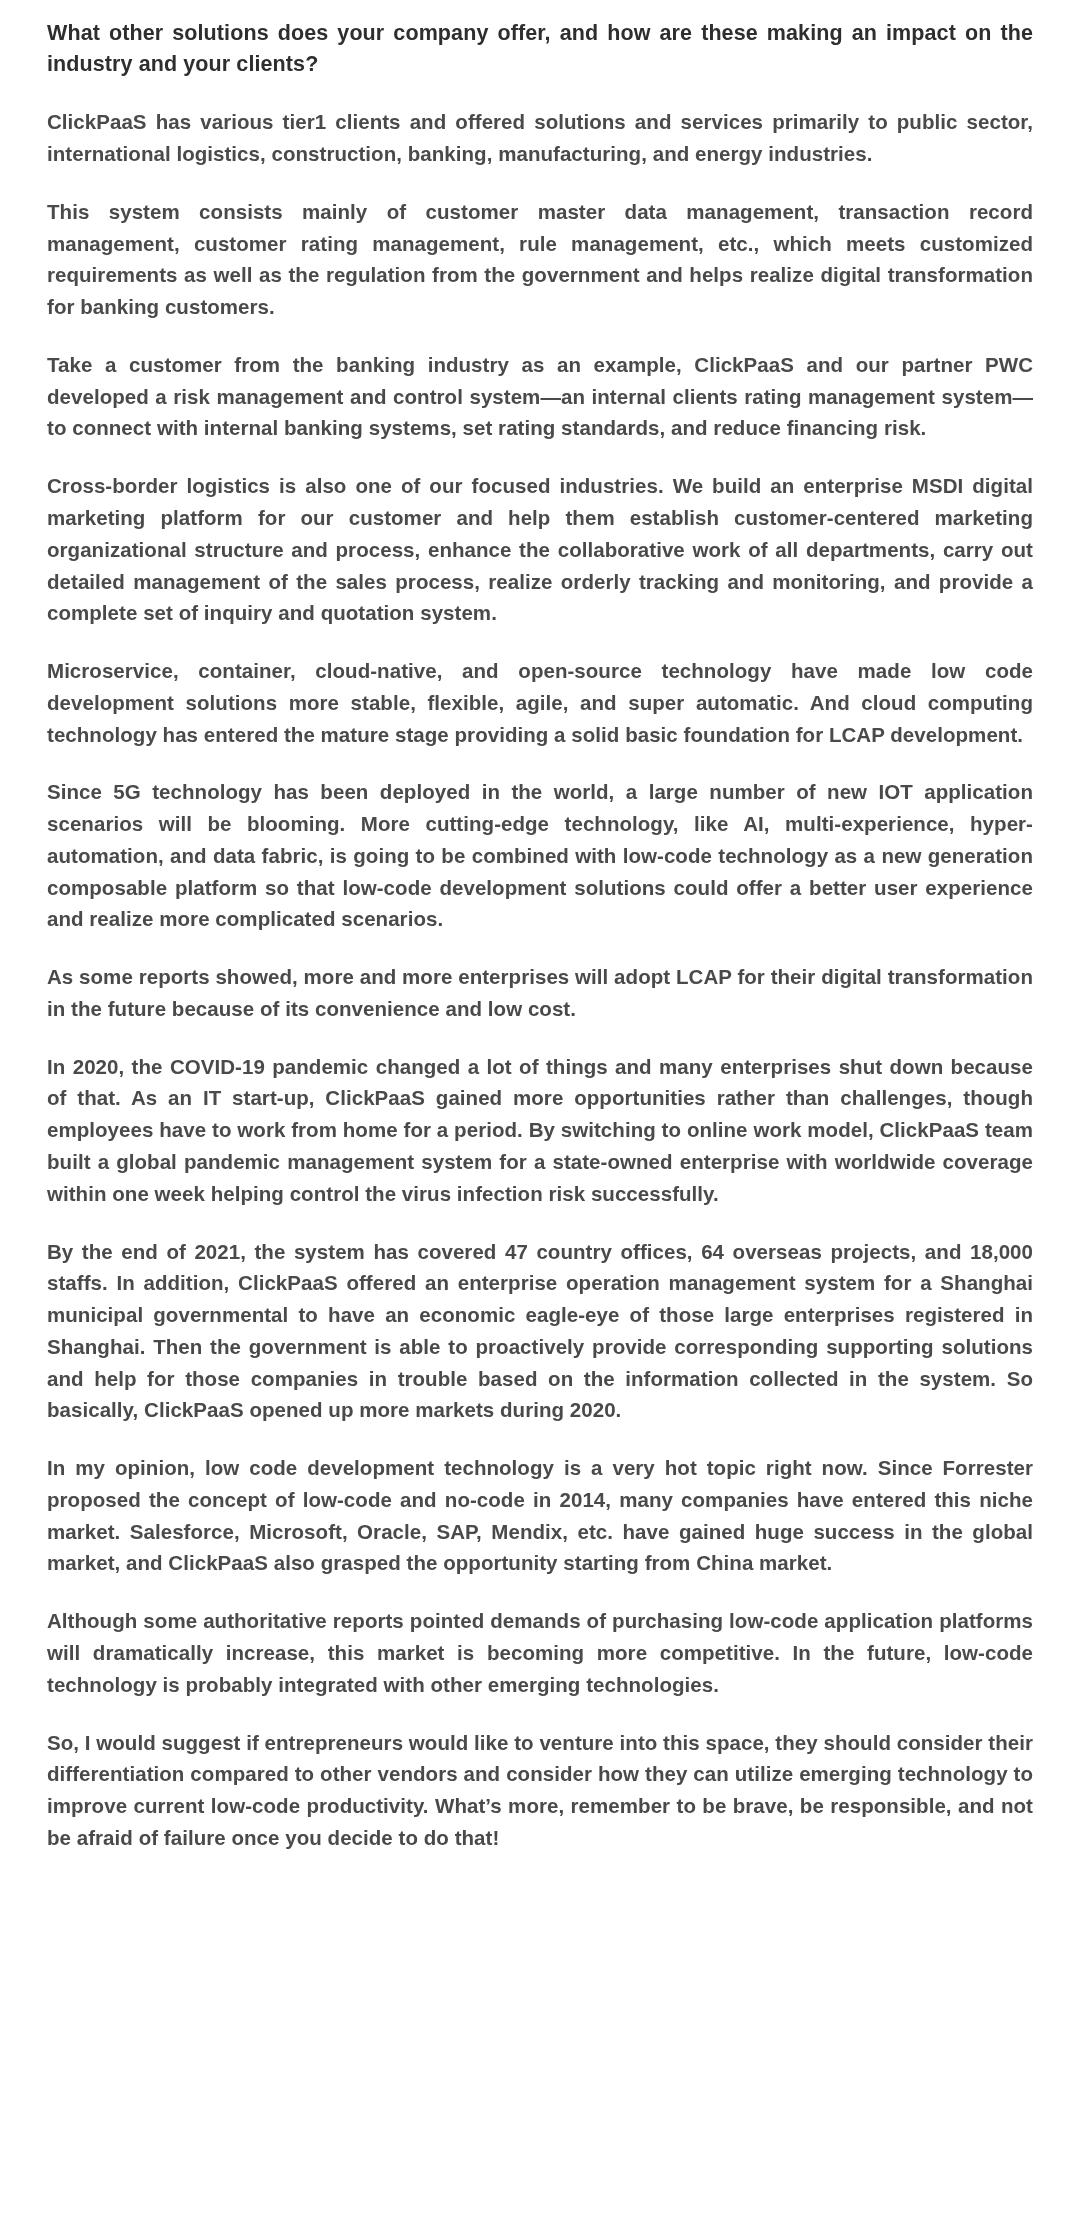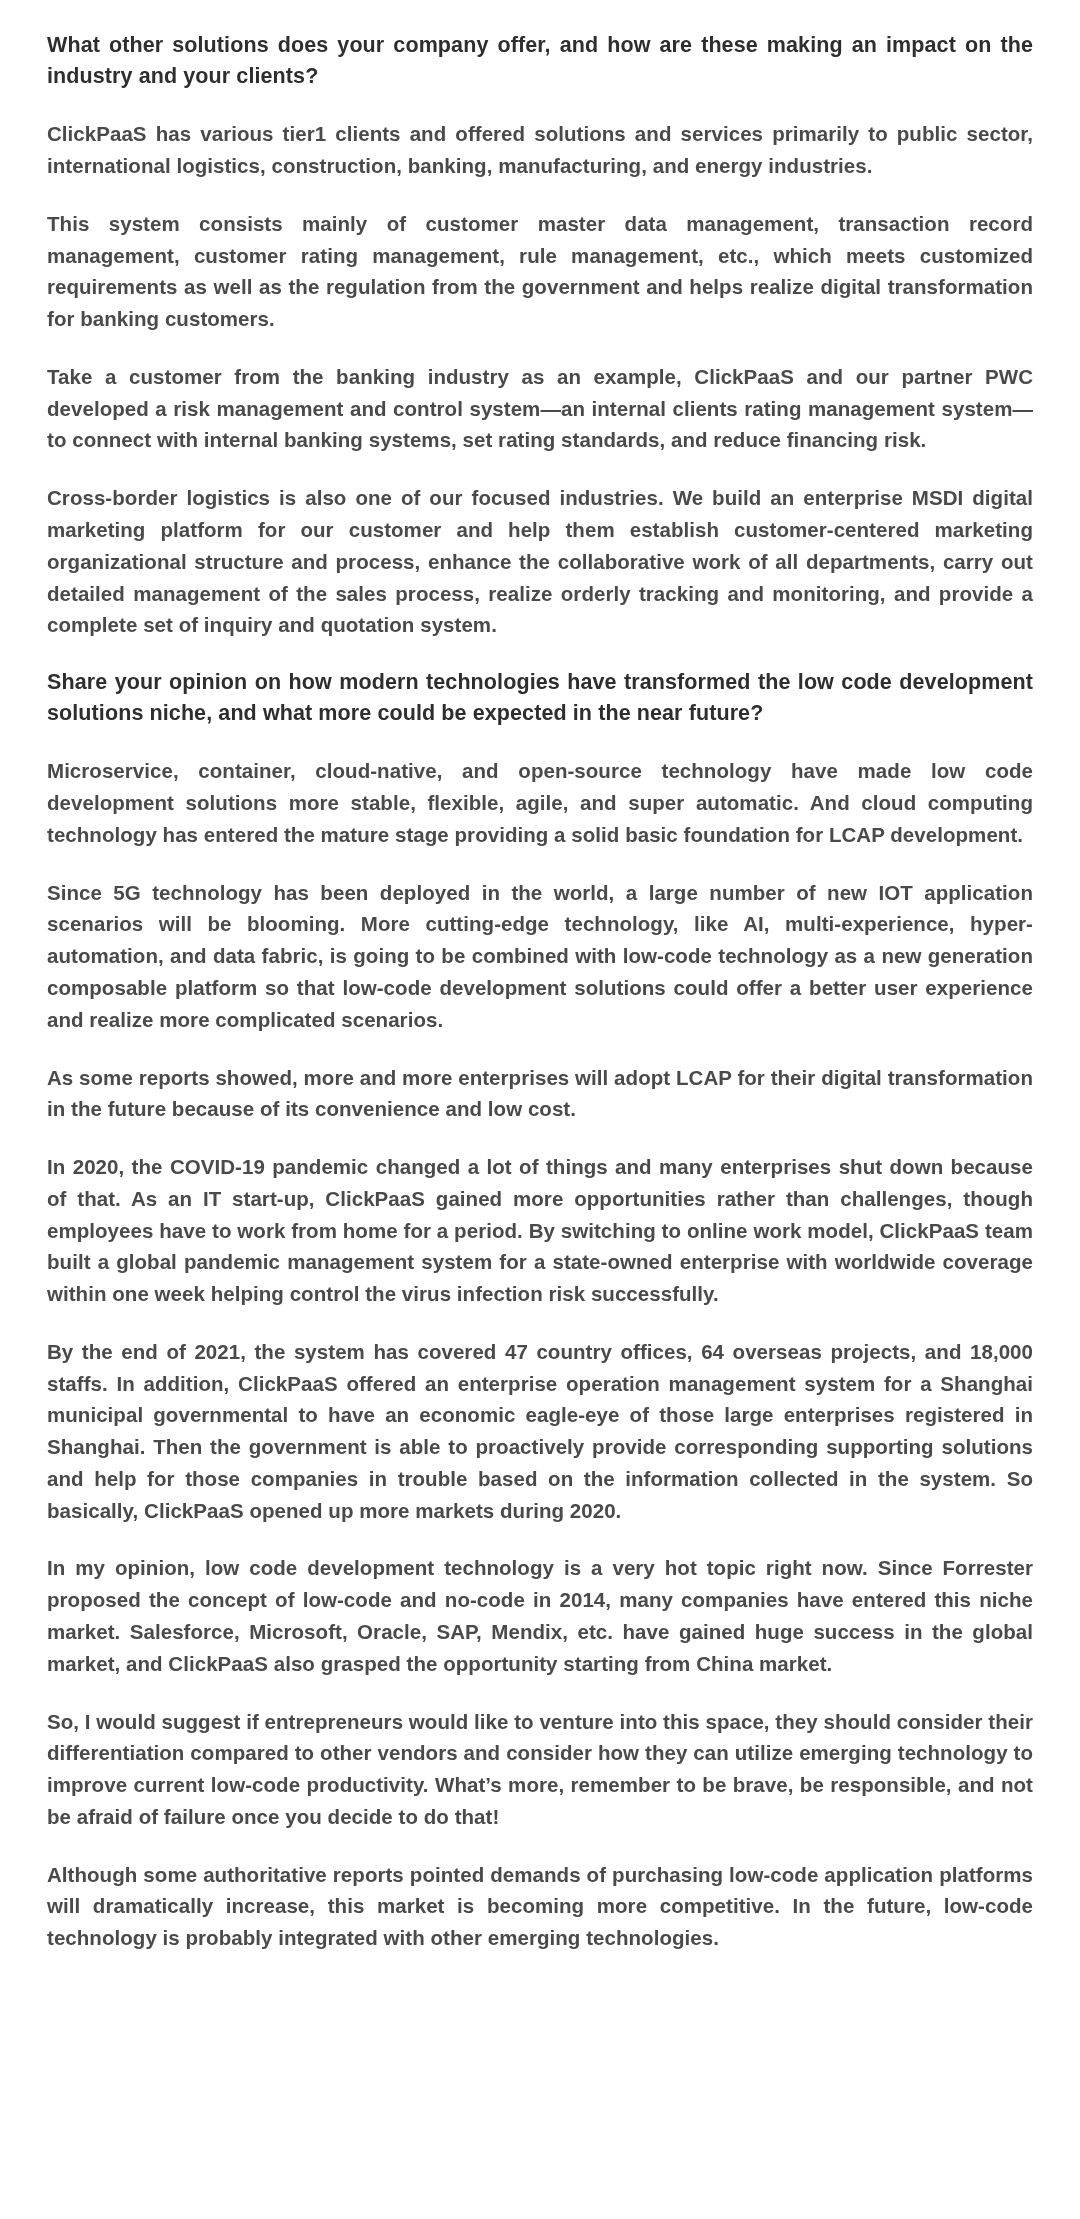--- a/index.html
+++ b/index.html
@@ -12,21 +12,21 @@
     min-height: 2219px;
     font-family: "Liberation Sans", sans-serif;
     color: #3c3c3c;
   }
   .page {
     width: 1080px;
     box-sizing: border-box;
     padding: 14px 47px 20px 47px;
   }
   .blk {
-    margin: 16px 0 26px 0;
+    margin: 4px 0 26px 0;
   }
   .blk:last-child {
     margin-bottom: 0;
   }
   .q {
     font-size: 21.5px;
     line-height: 1.45;
     font-weight: bold;
     color: #2e2e2e;
     text-align: justify;
@@ -47,25 +47,24 @@
 <body>
 
 <div class="page">
 
   <div class="blk q">What other solutions does your company offer, and how are these making an impact on the industry and your clients?</div>
   <div class="blk p">ClickPaaS has various tier1 clients and offered solutions and services primarily to public sector, international logistics, construction, banking, manufacturing, and energy industries.</div>
   <div class="blk p">This system consists mainly of customer master data management, transaction record management, customer rating management, rule management, etc., which meets customized requirements as well as the regulation from the government and helps realize digital transformation for banking customers.</div>
   <div class="blk p">Take a customer from the banking industry as an example, ClickPaaS and our partner PWC developed a risk management and control system—an internal clients rating management system—to connect with internal banking systems, set rating standards, and reduce financing risk.</div>
   <div class="blk p">Cross-border logistics is also one of our focused industries. We build an enterprise MSDI digital marketing platform for our customer and help them establish customer-centered marketing organizational structure and process, enhance the collaborative work of all departments, carry out detailed management of the sales process, realize orderly tracking and monitoring, and provide a complete set of inquiry and quotation system.</div>
 
-  <div class="blk q">Share your opinion on how modern technologies have transformed the low code development solutions niche, and what more could be expected in the near future?</div>
   <div class="blk p">Microservice, container, cloud-native, and open-source technology have made low code development solutions more stable, flexible, agile, and super automatic. And cloud computing technology has entered the mature stage providing a solid basic foundation for LCAP development.</div>
   <div class="blk p">Since 5G technology has been deployed in the world, a large number of new IOT application scenarios will be blooming. More cutting-edge technology, like AI, multi-experience, hyper-automation, and data fabric, is going to be combined with low-code technology as a new generation composable platform so that low-code development solutions could offer a better user experience and realize more complicated scenarios.</div>
   <div class="blk p">As some reports showed, more and more enterprises will adopt LCAP for their digital transformation in the future because of its convenience and low cost.</div>
 
   <div class="blk p">In 2020, the COVID-19 pandemic changed a lot of things and many enterprises shut down because of that. As an IT start-up, ClickPaaS gained more opportunities rather than challenges, though employees have to work from home for a period. By switching to online work model, ClickPaaS team built a global pandemic management system for a state-owned enterprise with worldwide coverage within one week helping control the virus infection risk successfully.</div>
   <div class="blk p">By the end of 2021, the system has covered 47 country offices, 64 overseas projects, and 18,000 staffs. In addition, ClickPaaS offered an enterprise operation management system for a Shanghai municipal governmental to have an economic eagle-eye of those large enterprises registered in Shanghai. Then the government is able to proactively provide corresponding supporting solutions and help for those companies in trouble based on the information collected in the system. So basically, ClickPaaS opened up more markets during 2020.</div>
 
   <div class="blk p">In my opinion, low code development technology is a very hot topic right now. Since Forrester proposed the concept of low-code and no-code in 2014, many companies have entered this niche market. Salesforce, Microsoft, Oracle, SAP, Mendix, etc. have gained huge success in the global market, and ClickPaaS also grasped the opportunity starting from China market.</div>
+  <div class="blk p">Although some authoritative reports pointed demands of purchasing low-code application platforms will dramatically increase, this market is becoming more competitive. In the future, low-code technology is probably integrated with other emerging technologies.</div>
   <div class="blk p">So, I would suggest if entrepreneurs would like to venture into this space, they should consider their differentiation compared to other vendors and consider how they can utilize emerging technology to improve current low-code productivity. What’s more, remember to be brave, be responsible, and not be afraid of failure once you decide to do that!</div>
-  <div class="blk p">Although some authoritative reports pointed demands of purchasing low-code application platforms will dramatically increase, this market is becoming more competitive. In the future, low-code technology is probably integrated with other emerging technologies.</div>
 
 </div>
 
 </body></html>

